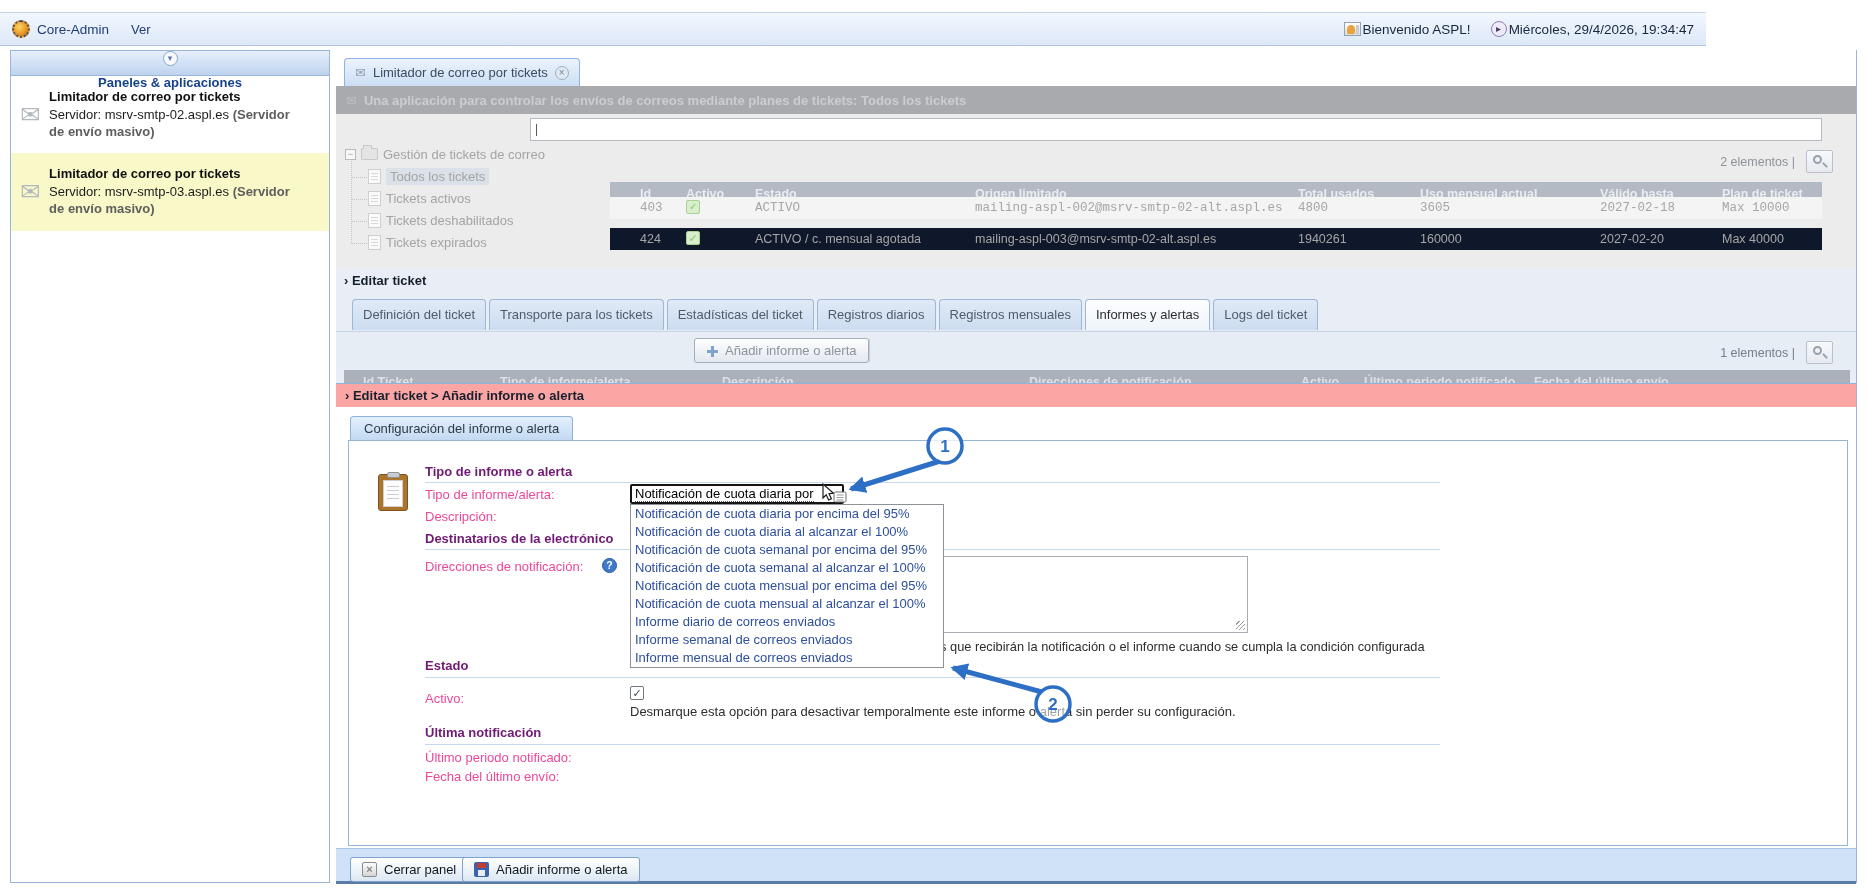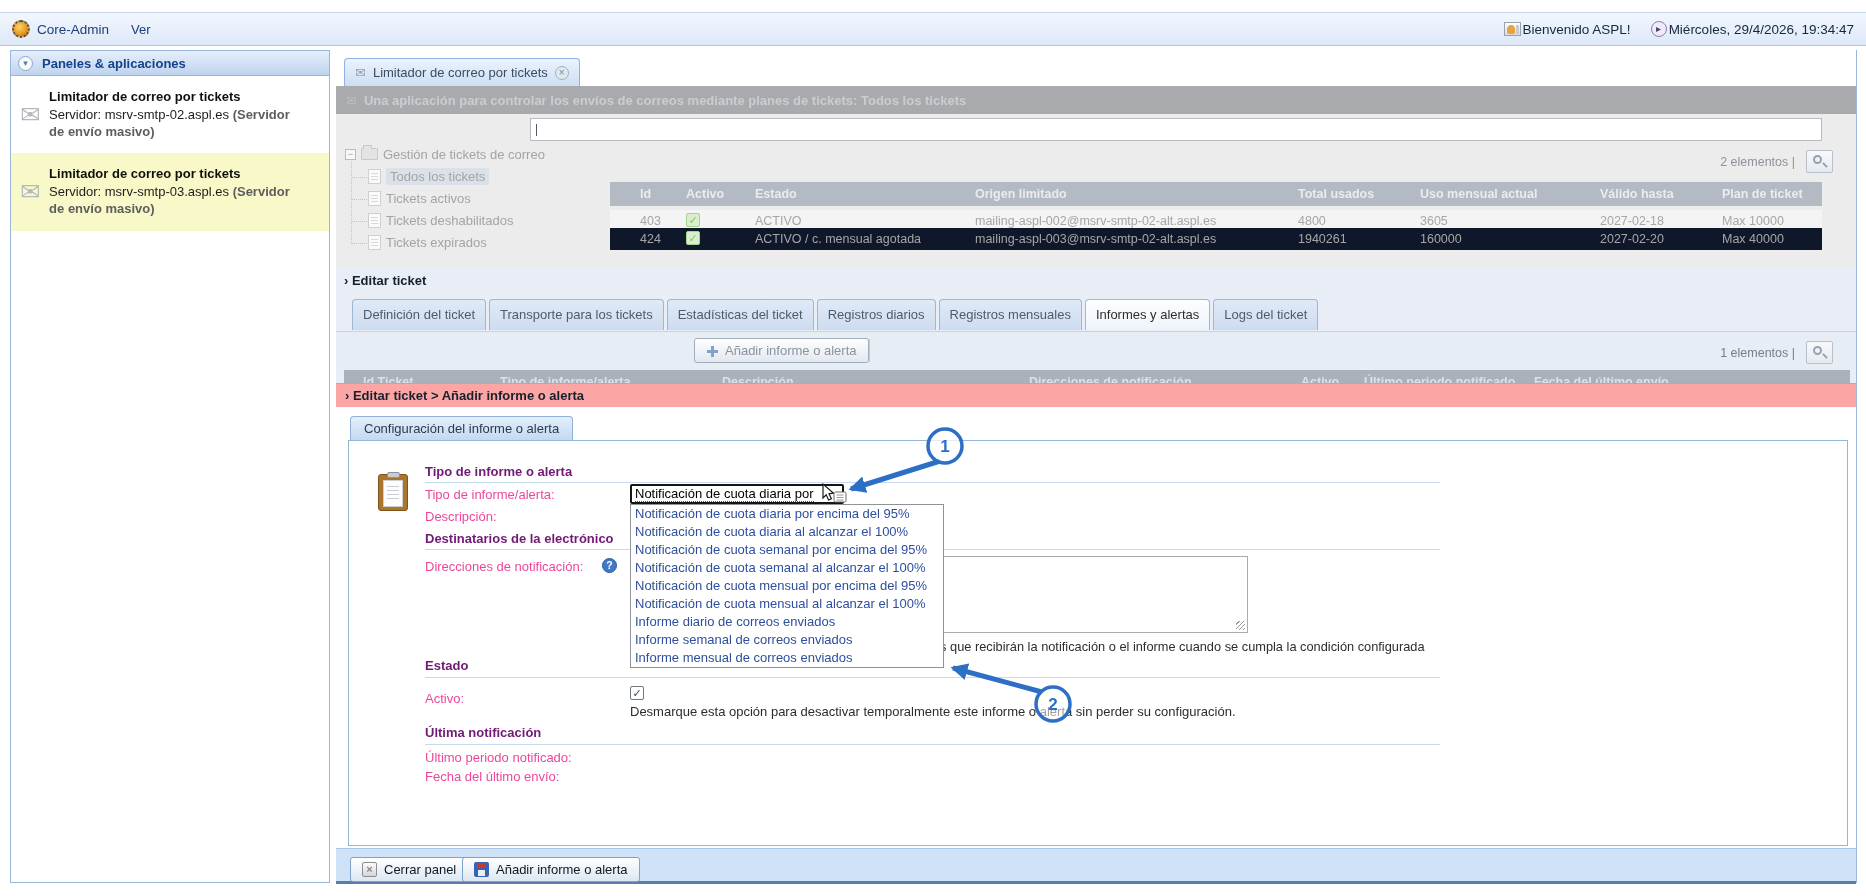--- a/index.html
+++ b/index.html
@@ -1,20 +1,20 @@
 <!DOCTYPE html>
 <html><head>
 <meta charset="utf-8">
 <style>
   * { box-sizing: border-box; margin: 0; padding: 0; }
   body { font-family: "Liberation Sans", "DejaVu Sans", sans-serif; background: #ffffff; }
   #page { position: relative; width: 1866px; height: 896px; background: #fff; overflow: hidden; }
 
   
-  #topbar { position: absolute; left: 0; top: 12px; width: 1866px; height: 34px;
+  #topbar { position: absolute; left: 0; top: 12px; width: 1706px; height: 34px;
     background: linear-gradient(#f2f7fe, #dde8f8);
     border-top: 1px solid #c3d3ea; border-bottom: 1px solid #b3c5e0;
     display: flex; align-items: center; padding: 0 12px; }
   .logo { width: 18px; height: 18px; border-radius: 50%;
     background: radial-gradient(circle at 38% 35%, #ffd45e, #e89b2c 55%, #a96818);
     border: 2px dotted #4a4f57; }
   .app-name { color: #1f3e75; font-size: 13.5px; margin: 0 22px 0 7px; }
   .menu-item { color: #1f3e75; font-size: 13px; }
   #topbar-right { margin-left: auto; display: flex; align-items: center; gap: 20px; }
   .tb-group { display: flex; align-items: center; gap: 2px; color: #15283c; font-size: 13.5px; }
@@ -25,21 +25,21 @@
   .badge-icon::after { content: ""; position: absolute; right: 1px; top: 2px; width: 3px; height: 9px; background: #c9cdd2; }
   .clock-icon { width: 16px; height: 16px; border-radius: 50%; background: #efeaf8;
     border: 1px solid #8f7bb5; color: #4a3f66; font-size: 10px; line-height: 14px; text-align: center; font-weight: bold; }
   .clock-icon::before { content: "▸"; }
 
   
   #sidebar { position: absolute; left: 10px; top: 50px; width: 320px; height: 833px;
     background: #fff; border: 1px solid #99b5d8; }
   #sidebar-header { height: 25px; background: linear-gradient(#e6effc, #bed3ee);
     border-bottom: 1px solid #99b5d8; display: flex; align-items: center; gap: 9px; padding: 0 7px;
-    color: #15428b; font-weight: bold; font-size: 13px; }
+    color: #15428b; font-weight: bold; font-size: 13px; flex-direction: column; }
   .collapse-btn { width: 15px; height: 15px; border-radius: 50%; background: #f7fafd;
     border: 1px solid #8aa6c9; color: #5b7ba3; font-size: 9px; line-height: 13px; text-align: center; }
   .collapse-btn::before { content: "▾"; }
   .side-item { display: flex; gap: 9px; padding: 13px 10px 13px 9px; background: #fff; }
   .side-item.selected { background: #f8f8c8; }
   .envelope-icon { font-size: 24px; color: #b4b9bf; line-height: 1; align-self: center; }
   .envelope-icon::before { content: "✉"; }
   .side-title { font-weight: bold; font-size: 13px; color: #101010; margin-bottom: 2px; }
   .side-sub { font-size: 13px; color: #1d1d1d; line-height: 1.32; width: 248px; }
   .server-note { font-weight: bold; color: #5e5e5e; }
@@ -284,21 +284,21 @@
   <div class="thead">
     <span class="th" style="left:30px;">Id</span>
     <span class="th" style="left:76px;">Activo</span>
     <span class="th" style="left:145px;">Estado</span>
     <span class="th" style="left:365px;">Origen limitado</span>
     <span class="th" style="left:688px;">Total usados</span>
     <span class="th" style="left:810px;">Uso mensual actual</span>
     <span class="th" style="left:990px;">Válido hasta</span>
     <span class="th" style="left:1112px;">Plan de ticket</span>
   </div>
-  <div class="trow" style="top:210px; background:#f4f4f4;">
+  <div class="trow" style="top:197px; background:#f4f4f4;font-family:Liberation Mono, monospace;">
     <span class="td" style="left:30px;">403</span>
     <span class="gcheck" style="left:76px;"></span>
     <span class="td" style="left:145px;">ACTIVO</span>
     <span class="td" style="left:365px;">mailing-aspl-002@msrv-smtp-02-alt.aspl.es</span>
     <span class="td" style="left:688px;">4800</span>
     <span class="td" style="left:810px;">3605</span>
     <span class="td" style="left:990px;">2027-02-18</span>
     <span class="td" style="left:1112px;">Max 10000</span>
   </div>
   <div class="trow" style="top:228px; background:#0f172a;">

